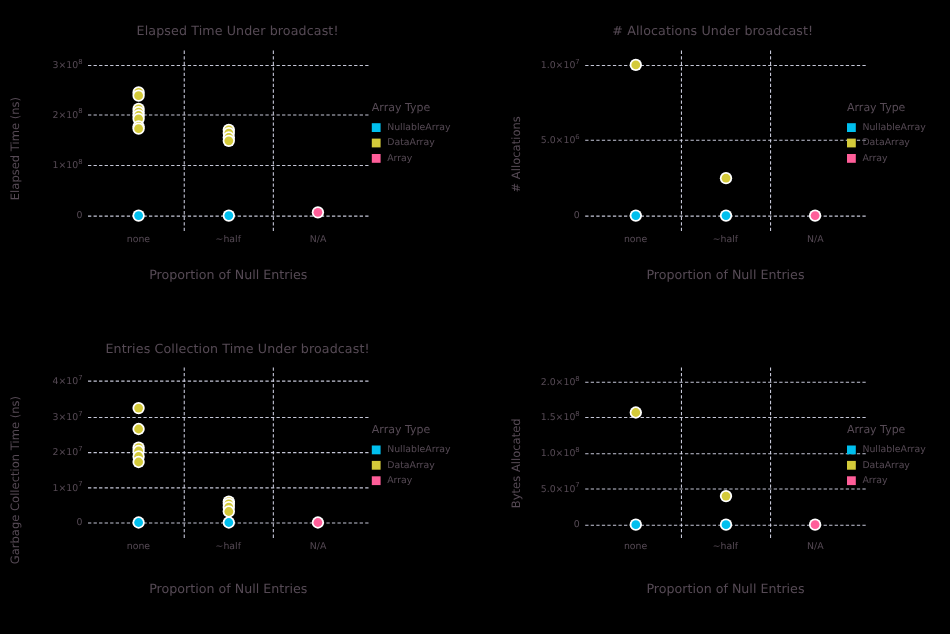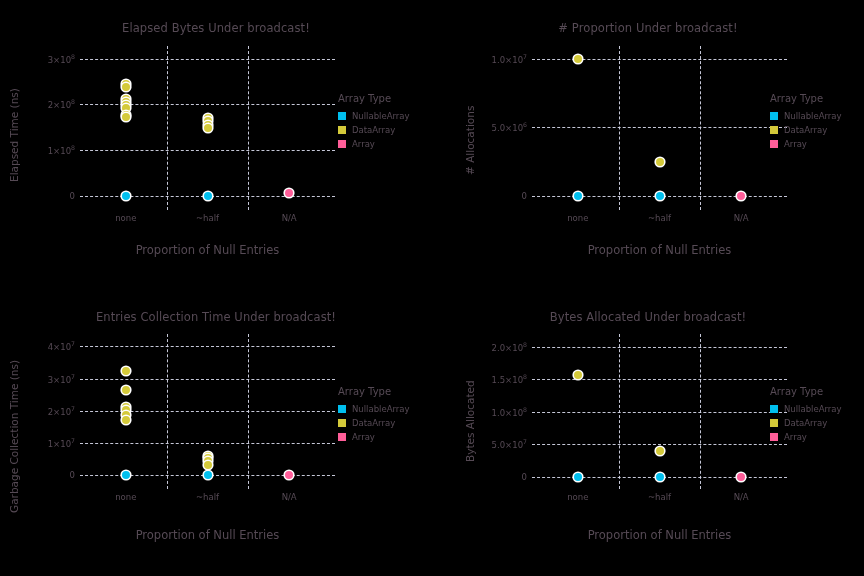--- a/index.html
+++ b/index.html
@@ -21,21 +21,21 @@
   .legend-row{display:flex;align-items:center;margin-bottom:4px;}
   .swatch{width:8px;height:8px;margin-right:6px;flex:none;}
   .legend-label{color:#564a55;font-size:8.5px;white-space:nowrap;}
 </style>
 </head>
 <body>
 
 <div class="grid">
 
   <div class="panel" style="left:0;top:0;width:432px;height:288px;">
-    <div class="title" style="top:21px;">Elapsed Bytes Under broadcast!</div>
+    <div class="title" style="top:21px;">Elapsed Time Under broadcast!</div>
     <div class="ylab" style="left:8px;top:70px;height:130px;">Elapsed Time (ns)</div>
     <div class="plot" id="plot0" style="left:85px;top:52px;width:245px;height:152px;">
         <div class="hline" style="left: -5px; width: 255px; top: 143.784px;"></div>
         <div class="ytick" style="right: 255px; top: 143.784px;">0</div>
         <div class="hline" style="left: -5px; width: 255px; top: 98.1381px;"></div>
         <div class="ytick" style="right: 255px; top: 98.1381px;">1×10<sup>8</sup></div>
         <div class="hline" style="left: -5px; width: 255px; top: 52.4925px;"></div>
         <div class="ytick" style="right: 255px; top: 52.4925px;">2×10<sup>8</sup></div>
         <div class="hline" style="left: -5px; width: 255px; top: 6.84685px;"></div>
         <div class="ytick" style="right: 255px; top: 6.84685px;">3×10<sup>8</sup></div>
@@ -72,21 +72,21 @@
           <span class="legend-label">DataArray</span>
         </div>
         <div class="legend-row">
           <span class="swatch" style="background: rgb(255, 94, 153);"></span>
           <span class="legend-label">Array</span>
         </div>
       </div>
   </div>
 
   <div class="panel" style="left:432px;top:0;width:432px;height:288px;">
-    <div class="title" style="top:21px;"># Proportion Under broadcast!</div>
+    <div class="title" style="top:21px;"># Allocations Under broadcast!</div>
     <div class="ylab" style="left:32px;top:80px;height:120px;"># Allocations</div>
     <div class="plot" id="plot1" style="left:105px;top:52px;width:245px;height:152px;">
         <div class="hline" style="left: -5px; width: 255px; top: 143.784px;"></div>
         <div class="ytick" style="right: 255px; top: 143.784px;">0</div>
         <div class="hline" style="left: -5px; width: 255px; top: 75.3153px;"></div>
         <div class="ytick" style="right: 255px; top: 75.3153px;">5.0×10<sup>6</sup></div>
         <div class="hline" style="left: -5px; width: 255px; top: 6.84685px;"></div>
         <div class="ytick" style="right: 255px; top: 6.84685px;">1.0×10<sup>7</sup></div>
         <div class="vline" style="left: 81.6667px; top: -6px; height: 164px;"></div>
         <div class="vline" style="left: 163.333px; top: -6px; height: 164px;"></div>
@@ -162,21 +162,20 @@
           <span class="legend-label">DataArray</span>
         </div>
         <div class="legend-row">
           <span class="swatch" style="background: rgb(255, 94, 153);"></span>
           <span class="legend-label">Array</span>
         </div>
       </div>
   </div>
 
   <div class="panel" style="left:432px;top:288px;width:432px;height:288px;">
-    <div class="title" style="top:22px;">Bytes Allocated Under broadcast!</div>
     <div class="ylab" style="left:32px;top:68px;height:130px;">Bytes Allocated</div>
     <div class="plot" id="plot3" style="left:105px;top:52px;width:245px;height:143px;">
         <div class="hline" style="left: -5px; width: 255px; top: 136.5px;"></div>
         <div class="ytick" style="right: 255px; top: 136.5px;">0</div>
         <div class="hline" style="left: -5px; width: 255px; top: 104px;"></div>
         <div class="ytick" style="right: 255px; top: 104px;">5.0×10<sup>7</sup></div>
         <div class="hline" style="left: -5px; width: 255px; top: 71.5px;"></div>
         <div class="ytick" style="right: 255px; top: 71.5px;">1.0×10<sup>8</sup></div>
         <div class="hline" style="left: -5px; width: 255px; top: 39px;"></div>
         <div class="ytick" style="right: 255px; top: 39px;">1.5×10<sup>8</sup></div>

